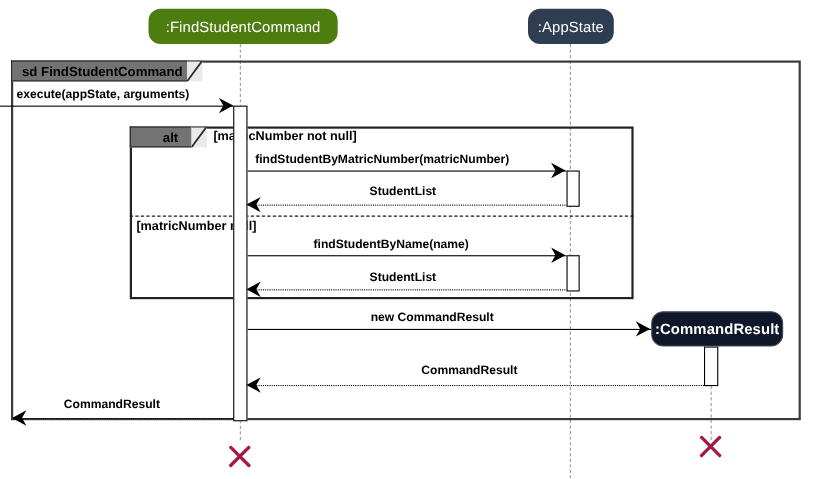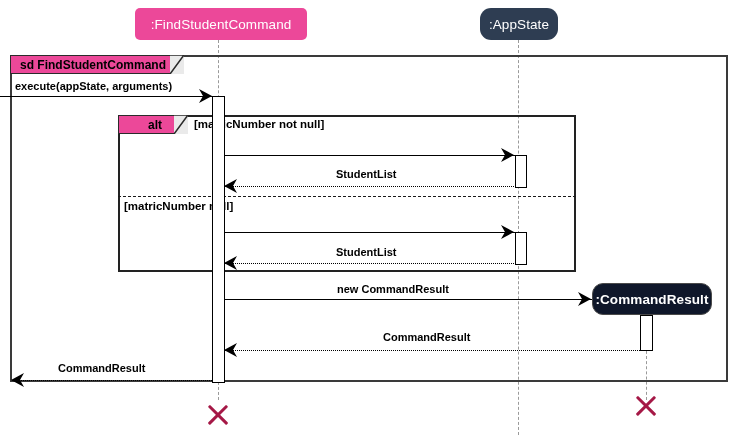--- a/index.html
+++ b/index.html
@@ -93,21 +93,21 @@
     align-items: center;
     z-index: 10;
   }
   .frame-tab .tab-body {
     box-sizing: border-box;
     height: 100%;
     display: flex;
     align-items: center;
     padding-left: 9px;
     padding-right: 4px;
-    background: #ec4899;
+    background: #737373;
     border-top: 1.6px solid #2b2b2b;
     border-bottom: 1.6px solid #2b2b2b;
     border-left: 1.6px solid #2b2b2b;
     white-space: nowrap;
   }
   .frame-tab .tab-notch {
     height: 100%;
     width: 14px;
     position: relative;
   }
@@ -197,35 +197,37 @@
   <div class="activation" style="left:640px; top:315px; width:13px; height:36px;"></div>
 
   <div class="msg-label" style="left:15px; top:80px;">execute(appState, arguments)</div>
   <div class="msg-line solid" style="left:0px; top:96px; width:212px;"></div>
   <div class="arrowhead" style="left:198px; top:88px;">
     <svg width="16" height="16" viewBox="0 0 16 16">
       <path d="M1,1 L14,8 L1,15 L5,8 Z" fill="#000000"></path>
     </svg>
   </div>
 
+  <div class="msg-label" style="left:232px; top:139px;">findStudentByMatricNumber(matricNumber)</div>
   <div class="msg-line solid" style="left:225px; top:155px; width:290px;"></div>
   <div class="arrowhead" style="left:500px; top:147px;">
     <svg width="16" height="16" viewBox="0 0 16 16">
       <path d="M1,1 L14,8 L1,15 L5,8 Z" fill="#000000"></path>
     </svg>
   </div>
 
   <div class="msg-label" style="left:336px; top:168px;">StudentList</div>
   <div class="msg-line dashed" style="left:225px; top:186px; width:295px;"></div>
   <div class="arrowhead" style="left:222px; top:178px;">
     <svg width="16" height="16" viewBox="0 0 16 16">
       <path d="M15,1 L2,8 L15,15 L11,8 Z" fill="#000000"></path>
     </svg>
   </div>
 
+  <div class="msg-label" style="left:285px; top:216px;">findStudentByName(name)</div>
   <div class="msg-line solid" style="left:225px; top:232px; width:290px;"></div>
   <div class="arrowhead" style="left:500px; top:224px;">
     <svg width="16" height="16" viewBox="0 0 16 16">
       <path d="M1,1 L14,8 L1,15 L5,8 Z" fill="#000000"></path>
     </svg>
   </div>
 
   <div class="msg-label" style="left:336px; top:246px;">StudentList</div>
   <div class="msg-line dashed" style="left:225px; top:263px; width:295px;"></div>
   <div class="arrowhead" style="left:222px; top:255px;">
@@ -251,21 +253,21 @@
   </div>
 
   <div class="msg-label" style="left:58px; top:362px;">CommandResult</div>
   <div class="msg-line dashed" style="left:12px; top:380px; width:200px;"></div>
   <div class="arrowhead" style="left:9px; top:372px;">
     <svg width="16" height="16" viewBox="0 0 16 16">
       <path d="M15,1 L2,8 L15,15 L11,8 Z" fill="#000000"></path>
     </svg>
   </div>
 
-  <div class="participant rounded" style="left:135px; top:8px; width:172px; height:32px; background:#ec4899;">
+  <div class="participant rounded" style="left:135px; top:8px; width:172px; height:32px; background:#4d7c0f;border-radius:11px;">
     <span>:FindStudentCommand</span>
   </div>
 
   <div class="participant squared" style="left:480px; top:8px; width:78px; height:32px; background:#2e3d52;">
     <span>:AppState</span>
   </div>
 
   <div class="participant squared" style="left:592px; top:283px; width:120px; height:32px; background:#0f172a; border:1.5px solid #4a4a4a;font-weight:bold;">
     <span>:CommandResult</span>
   </div>

